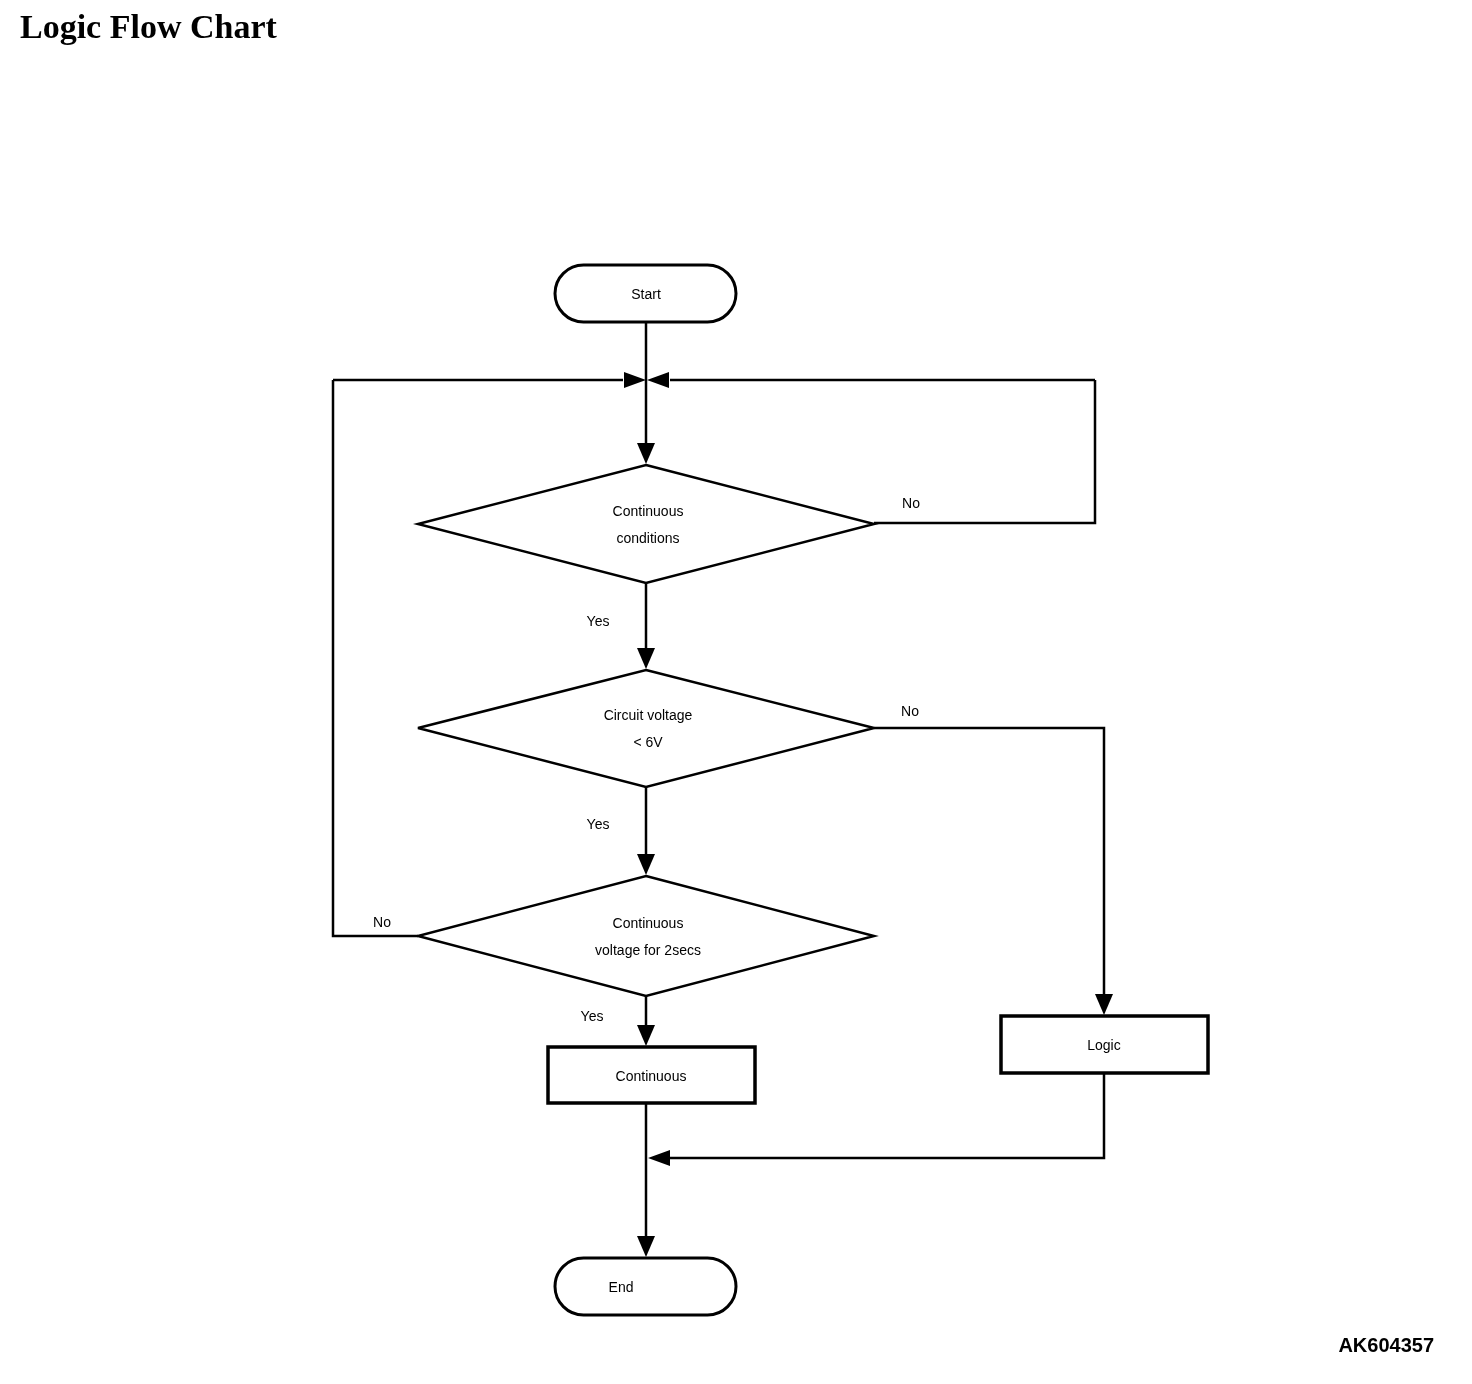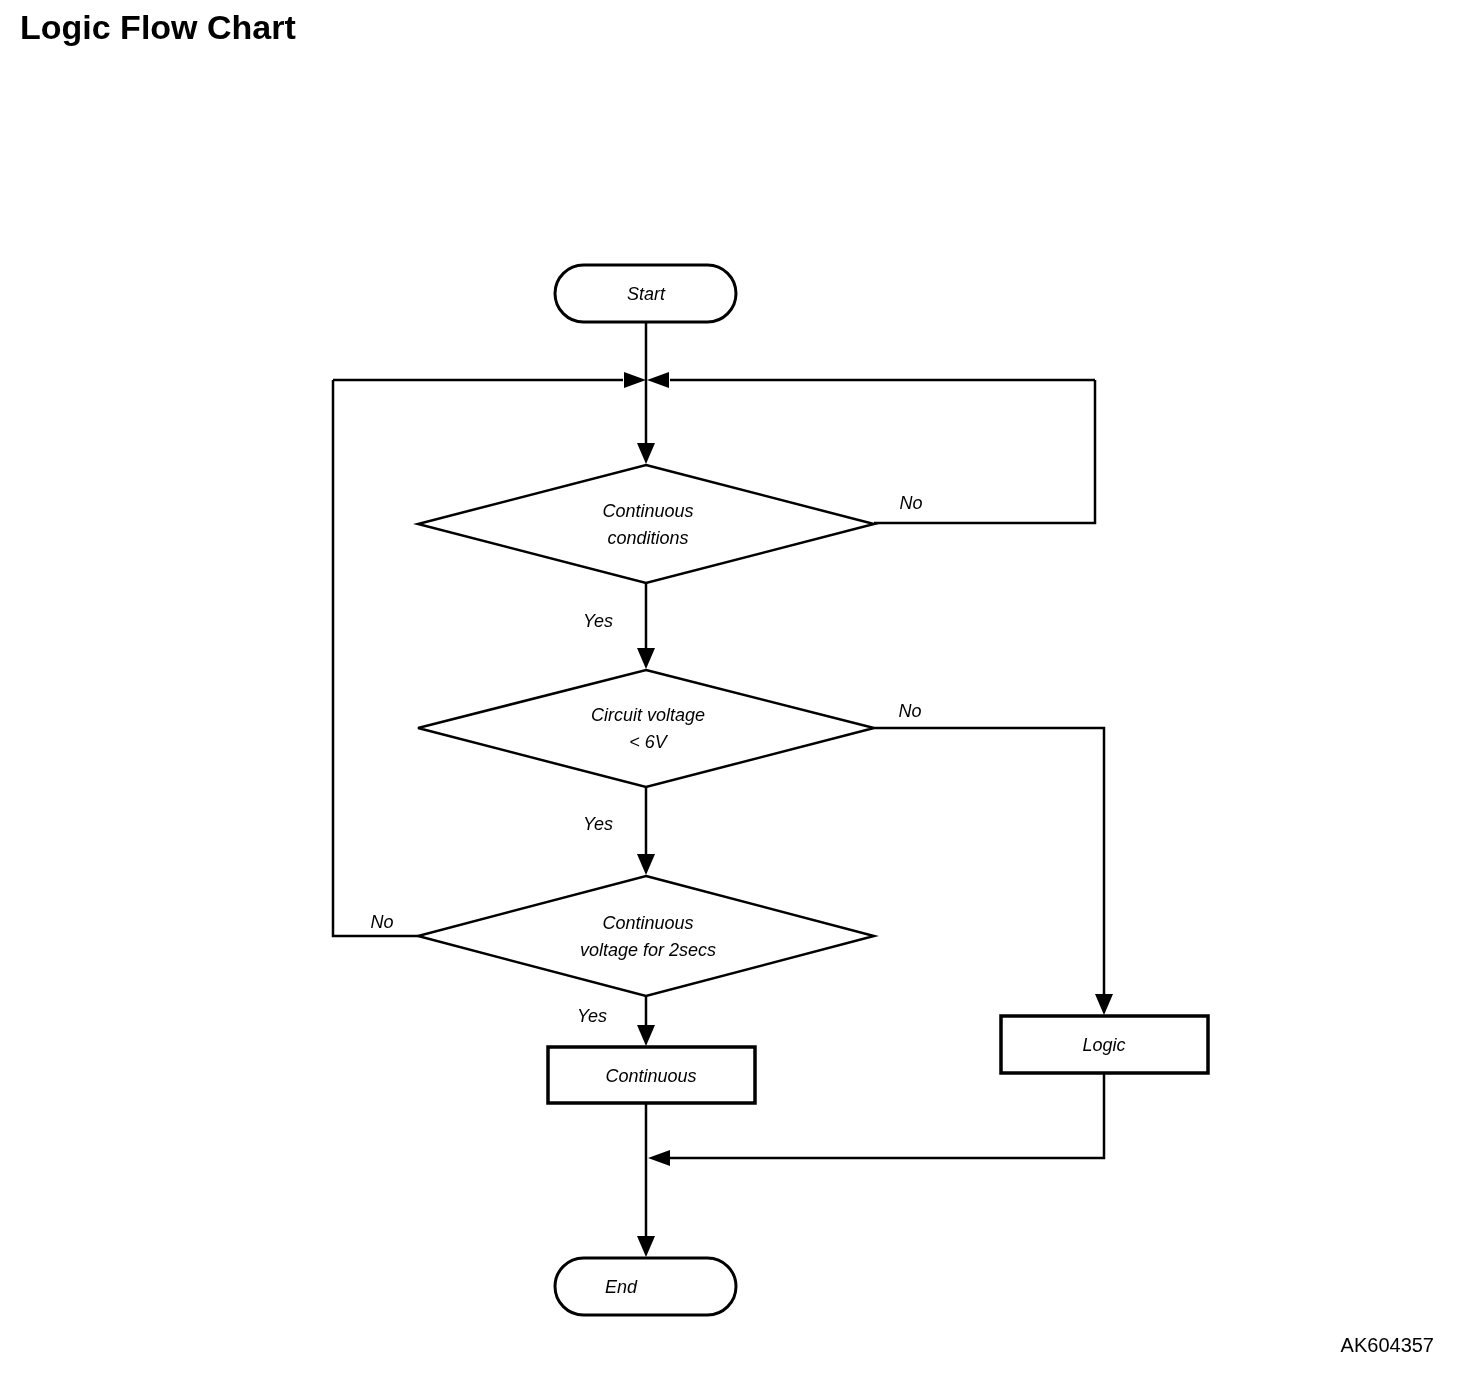--- a/index.html
+++ b/index.html
@@ -20,37 +20,37 @@
     top: 0;
   }
   .page-title {
     position: absolute;
     left: 20px;
     top: 8px;
     font-size: 34px;
     font-weight: bold;
     letter-spacing: 0px;
     white-space: nowrap;
+    font-family: Liberation Serif, serif;
   }
   .lbl {
     position: absolute;
     transform: translate(-50%, -50%);
-    font-size: 18px;
+    font-size: 14px;
     line-height: 27px;
     text-align: center;
     white-space: nowrap;
-    font-style: italic;
   }
   .lbl span { display: block; }
   .figure-code {
     position: absolute;
     right: 38px;
     top: 1334px;
     font-size: 20px;
-    font-weight: normal;
+    font-weight: bold;
     white-space: nowrap;
     margin-left: 28px;
   }
   svg .ln   { stroke: #000; stroke-width: 2.5; fill: none; }
   svg .shape{ stroke: #000; stroke-width: 3;   fill: none; }
   svg .proc { stroke: #000; stroke-width: 3.5; fill: none; }
   svg .arw  { fill: #000; stroke: none; }
 </style>
 </head>
 <body>

